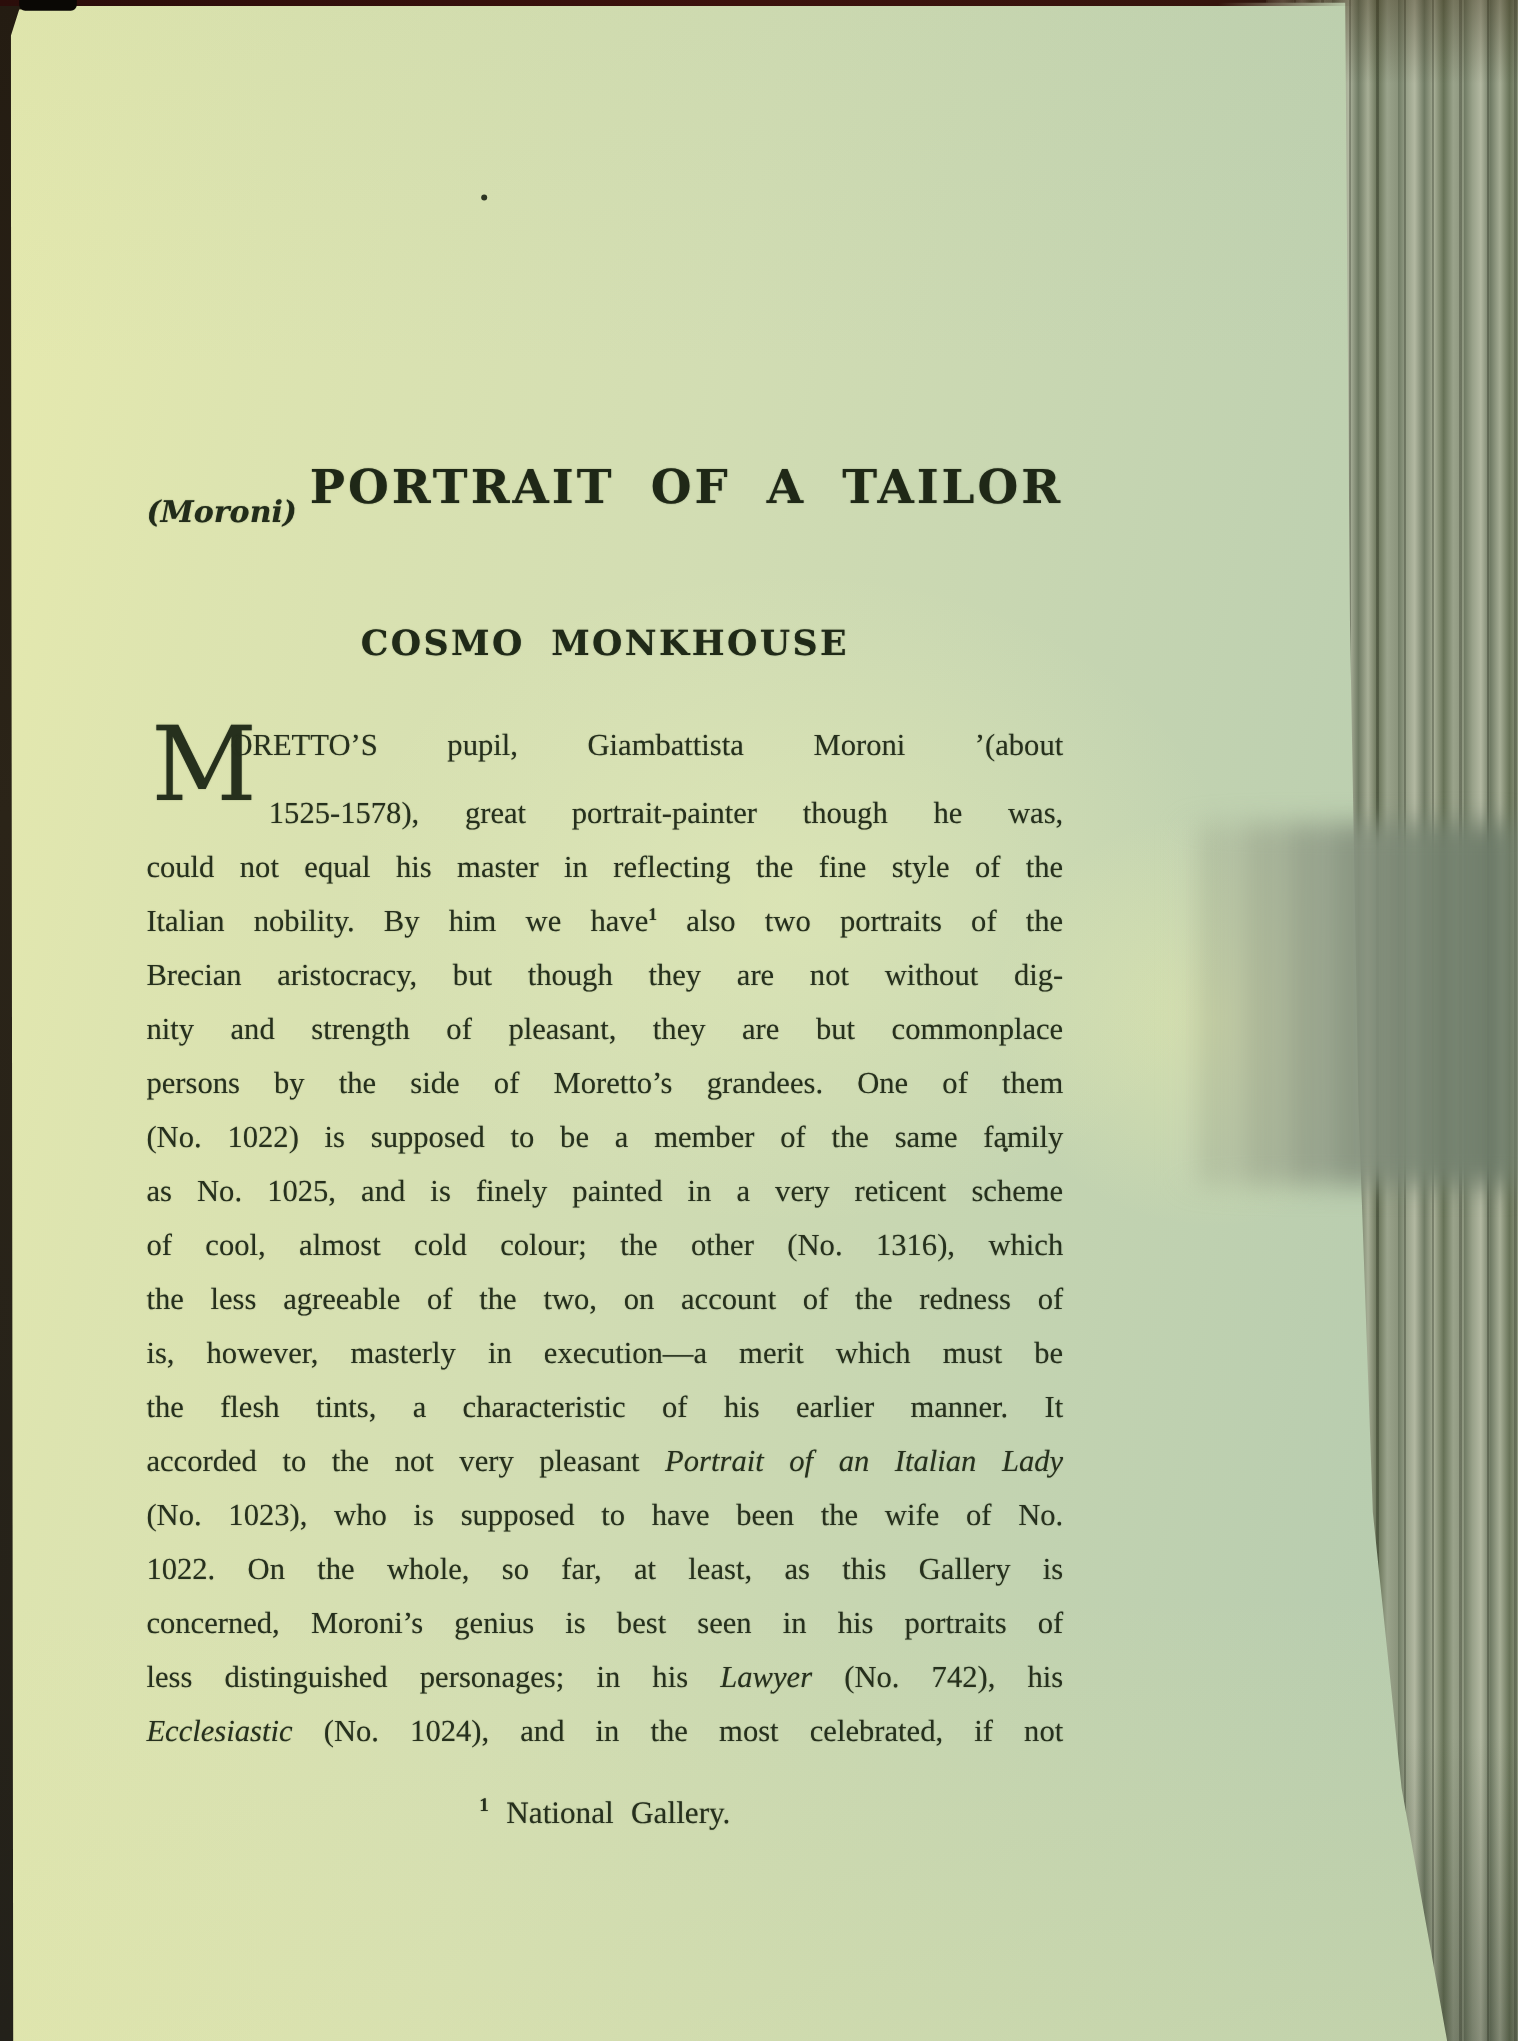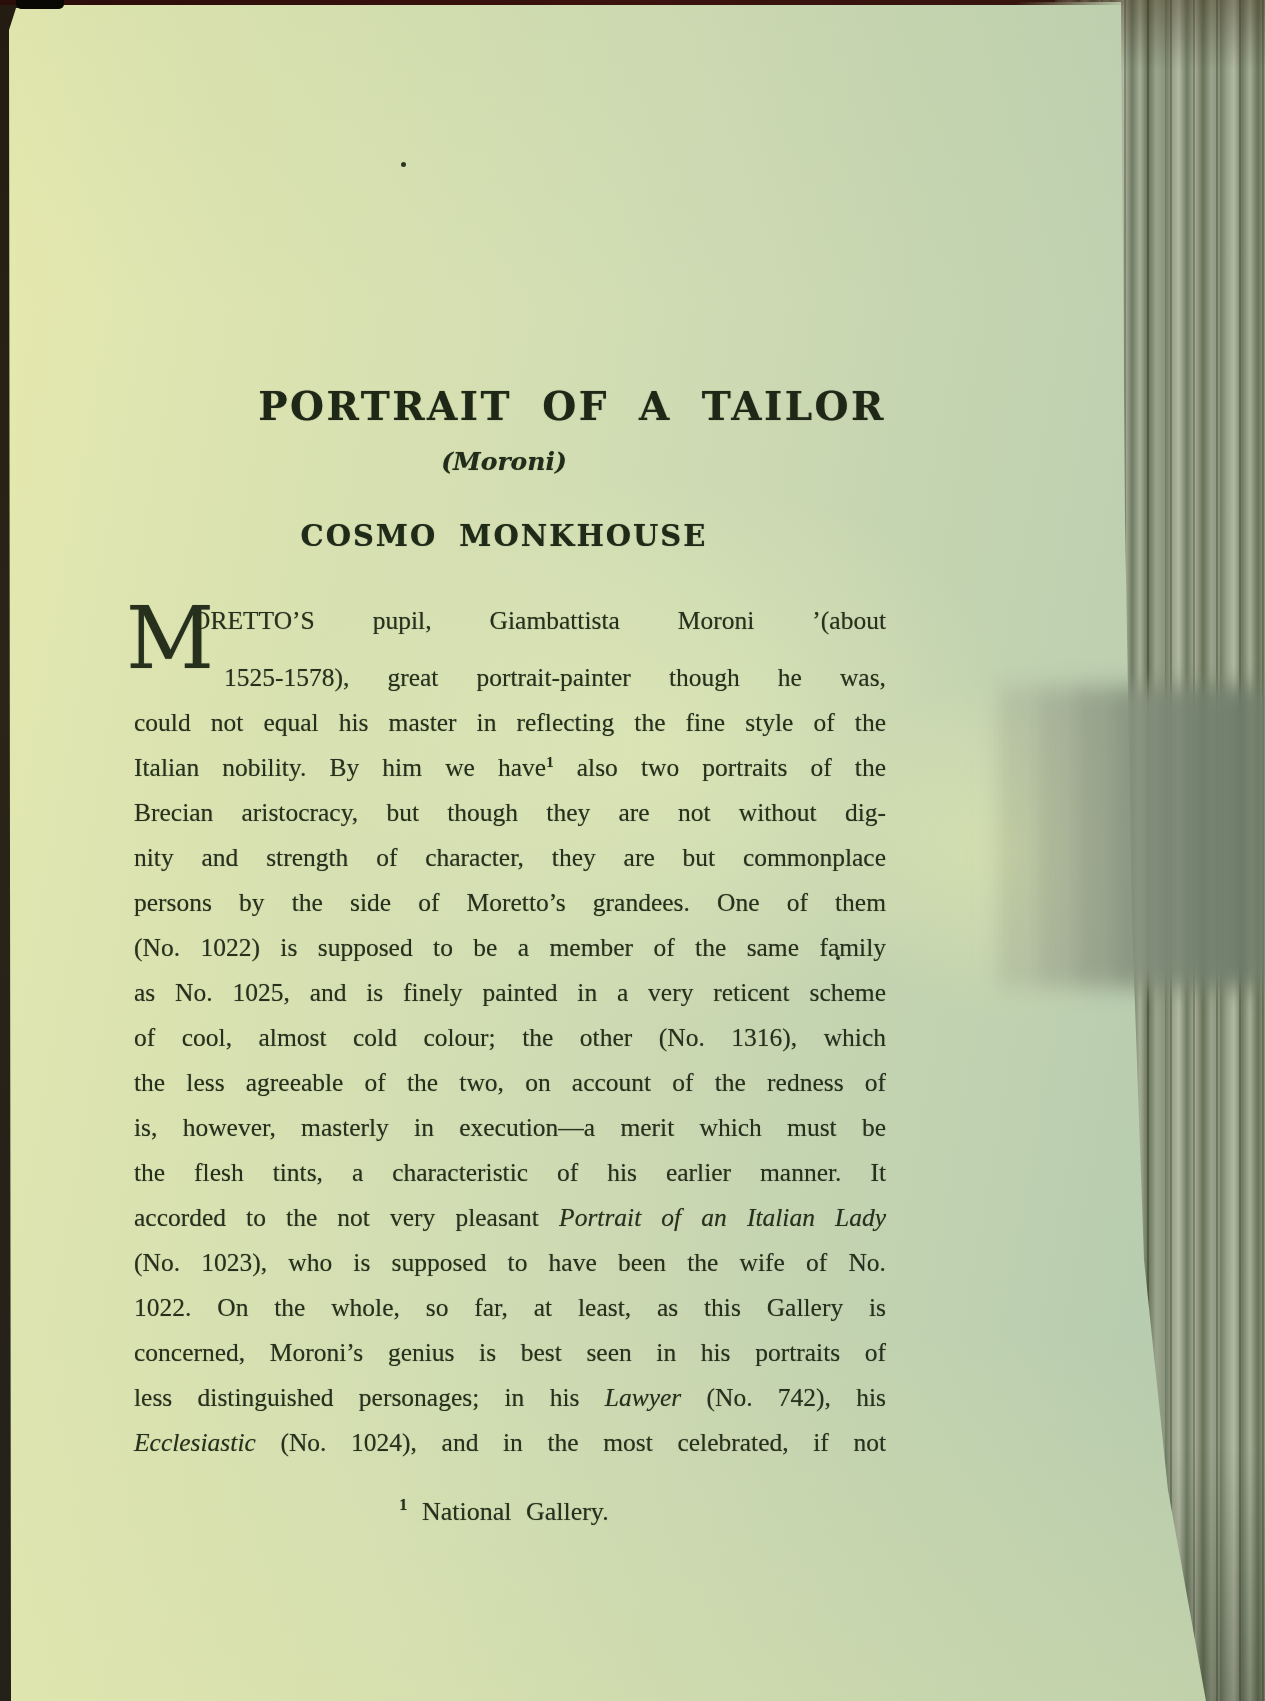--- a/index.html
+++ b/index.html
@@ -42,34 +42,34 @@
   }
   
   .col{position:absolute;left:122px;top:0;width:764px;z-index:3;color:#26301d;}
   .title{
     position:absolute;top:383px;width:100%;text-align:right;
     font-family:"DejaVu Serif","Liberation Serif",serif;font-weight:bold;
     font-size:39px;letter-spacing:2.5px;word-spacing:14px;color:#1f2817;
     text-shadow:0 0 1px rgba(30,40,22,.6);
   }
   .subtitle{
-    position:absolute;top:447px;width:100%;text-align:center;
+    position:absolute;top:412px;width:100%;text-align:left;
     font-family:"DejaVu Serif","Liberation Serif",serif;
     font-weight:bold;font-style:italic;font-size:25px;color:#222c1a;
     text-shadow:0 0 1px rgba(30,40,22,.5);
   }
   .author{
     position:absolute;top:519px;width:100%;text-align:center;
     font-family:"DejaVu Serif","Liberation Serif",serif;font-weight:bold;
     font-size:29px;letter-spacing:2px;word-spacing:10px;color:#202a18;
     text-shadow:0 0 1px rgba(30,40,22,.55);
   }
   .body-text{position:absolute;top:598px;width:764px;font-size:25.5px;line-height:45px;
     text-shadow:0 0 1px rgba(35,45,25,.45);}
-  .body-line{text-align:justify;text-align-last:justify;height:45px;white-space:nowrap;margin-left:12px;}
+  .body-line{text-align:justify;text-align-last:justify;height:45px;white-space:nowrap;}
   .body-line:nth-child(1){margin-left:70px;}
   .body-line:nth-child(2){margin-left:102px;margin-top:12px;}
   .body-line .it{font-style:italic;font-family:Liberation Serif, serif;}
   .body-line sup{font-size:.58em;vertical-align:super;font-weight:bold;line-height:0;}
   .drop-cap{
     position:absolute;left:4px;top:600px;font-family:"DejaVu Serif","Liberation Serif",serif;
     font-size:86px;line-height:76px;color:#26301d;text-shadow:0 0 1px rgba(35,45,25,.5);
   }
   .footnote{
     position:absolute;top:1496px;width:100%;text-align:center;font-size:26px;color:#26301d;
@@ -90,21 +90,21 @@
     <div class="title">PORTRAIT OF A TAILOR</div>
     <div class="subtitle">(Moroni)</div>
     <div class="author">COSMO MONKHOUSE</div>
     <div class="drop-cap">M</div>
     <div class="body-text">
         <div class="body-line"><span>ORETTO’S pupil, Giambattista Moroni ’(about</span></div>
         <div class="body-line"><span>1525-1578), great portrait-painter though he was,</span></div>
         <div class="body-line"><span>could not equal his master in reflecting the fine style of the</span></div>
         <div class="body-line"><span>Italian nobility.  By him we have</span><sup>1</sup><span> also two portraits of the</span></div>
         <div class="body-line"><span>Brecian aristocracy, but though they are not without dig-</span></div>
-        <div class="body-line"><span>nity and strength of character, they are but commonplace</span></div>
+        <div class="body-line"><span>nity and strength of pleasant, they are but commonplace</span></div>
         <div class="body-line"><span>persons by the side of Moretto’s grandees.  One of them</span></div>
         <div class="body-line"><span>(No. 1022) is supposed to be a member of the same family</span></div>
         <div class="body-line"><span>as No. 1025, and is finely painted in a very reticent scheme</span></div>
         <div class="body-line"><span>of cool, almost cold colour; the other (No. 1316), which</span></div>
         <div class="body-line"><span>the less agreeable of the two, on account of the redness of</span></div>
         <div class="body-line"><span>is, however, masterly in execution—a merit which must be</span></div>
         <div class="body-line"><span>the flesh tints, a characteristic of his earlier manner.  It</span></div>
         <div class="body-line"><span>accorded to the not very pleasant </span><span class="it">Portrait of an Italian Lady</span></div>
         <div class="body-line"><span>(No. 1023), who is supposed to have been the wife of No.</span></div>
         <div class="body-line"><span>1022.  On the whole, so far, at least, as this Gallery is</span></div>

